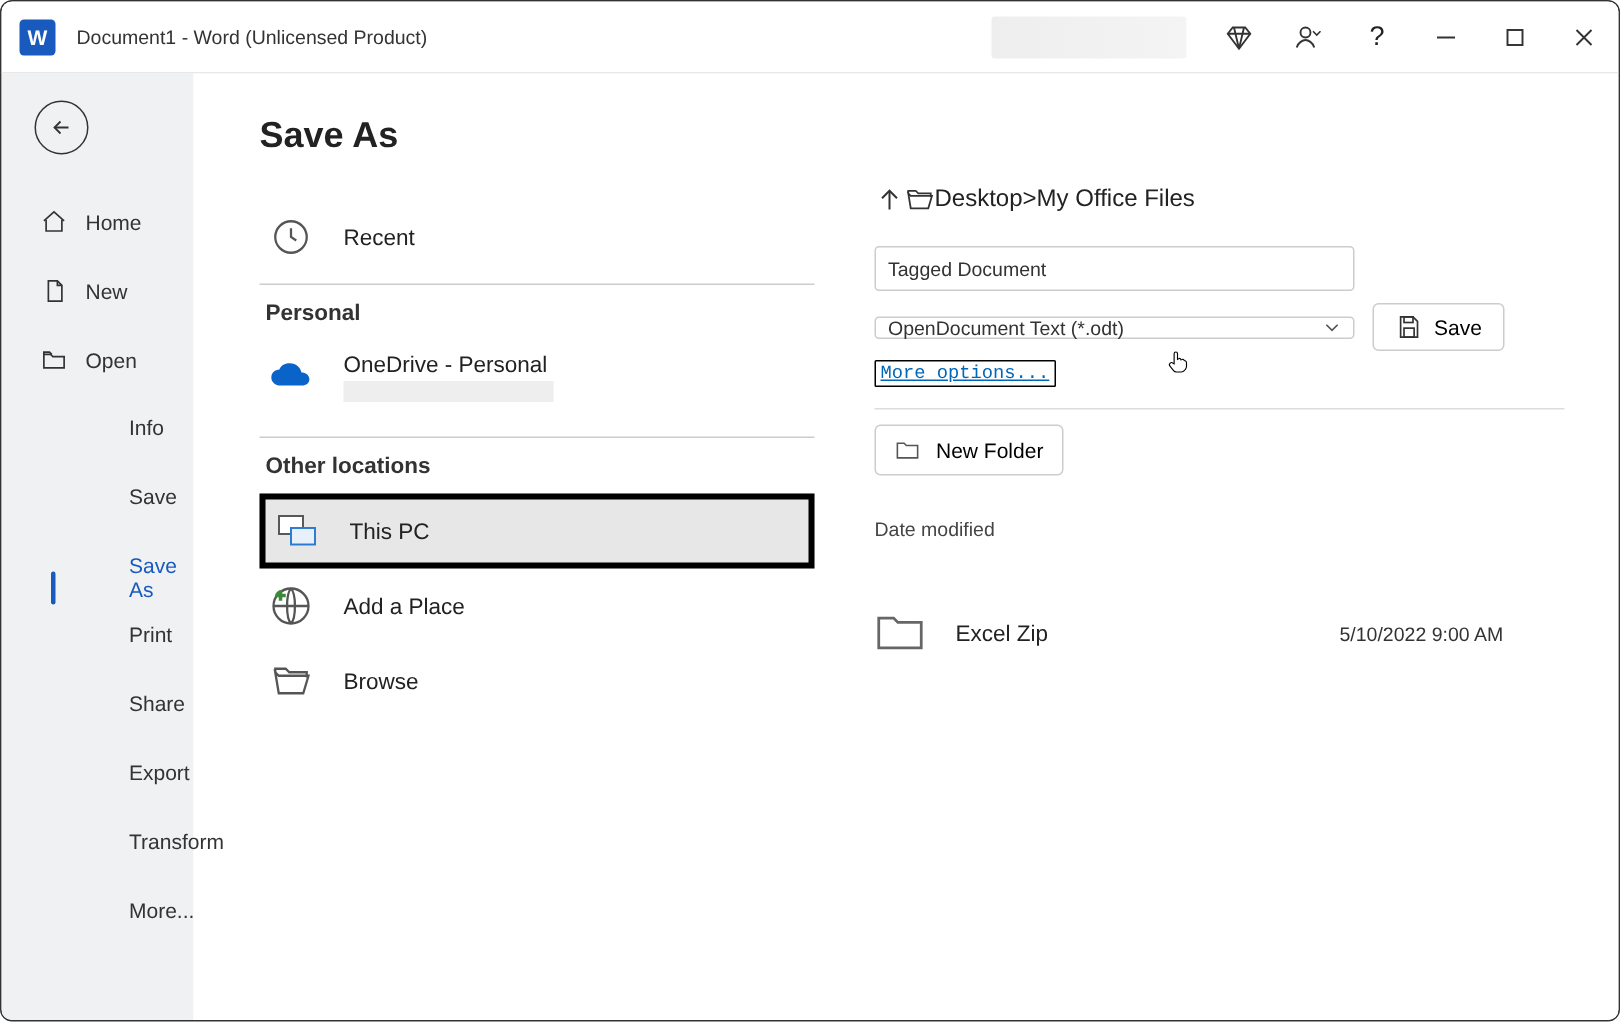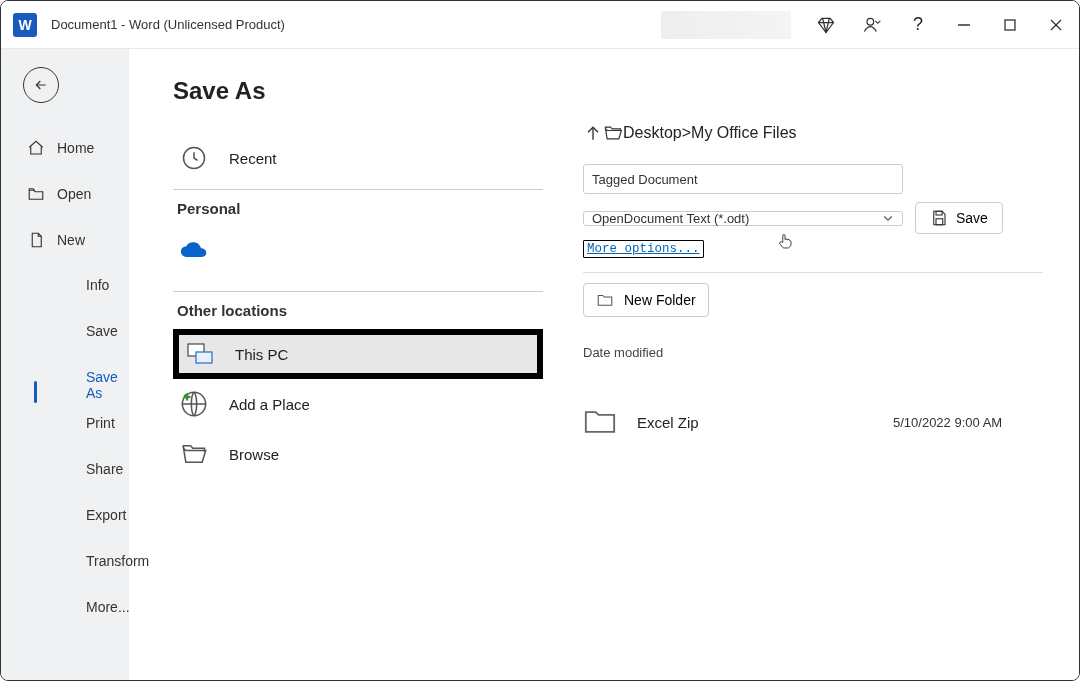--- a/index.html
+++ b/index.html
@@ -30,21 +30,21 @@
   .nav-sub.active::before { content: ""; position: absolute; left: 0; top: 12px; bottom: 12px; width: 3px; background: #185abd; border-radius: 2px; }
 
   
   .content { flex: 1; background: #fff; display: flex; padding: 28px 36px 20px 44px; gap: 0; }
   
   h1.page-title { font-size: 24px; font-weight: 600; color: #222; margin-bottom: 28px; }
 
   
   .col-locations { width: 370px; }
   .loc-item { display: flex; align-items: center; height: 50px; padding-left: 6px; gap: 20px; cursor: pointer; font-size: 15px; color: #222; border-radius: 0; }
-  .loc-item.selected { background: #e7e7e7; border: 6px solid #000000; }
+  .loc-item.selected { background: #e7e7e7; border: 4px solid #000000; }
   .loc-item .loc-icon { width: 30px; height: 30px; display: flex; align-items: center; justify-content: center; }
   .loc-divider { border-top: 1px solid #ccc; margin: 6px 0 10px 0; }
   .loc-section { font-size: 15px; font-weight: 600; color: #333; margin: 6px 0 10px 4px; }
   .loc-sub { font-size: 12px; color: #888; background:#eee; width:140px; height:14px; margin-top:2px; }
   .loc-item.tall { height: 58px; align-items: flex-start; padding-top: 8px; }
 
   
   .col-file { flex: 1; padding-left: 40px; padding-top: 46px; }
   .path-row { display: flex; align-items: center; font-size: 16px; color: #222; margin-bottom: 21px; }
   .path-row svg { width: 20px; height: 20px; }
@@ -117,32 +117,32 @@
     </div>
     <div class="nav-item">
       <svg viewBox="0 0 24 24" fill="none" stroke="#333" stroke-width="1.5">
           <path d="M3 11l9-8 9 8"></path>
           <path d="M5 10v10h14V10"></path>
         </svg>
       <span>Home</span>
     </div>
     <div class="nav-item">
       <svg viewBox="0 0 24 24" fill="none" stroke="#333" stroke-width="1.5">
+          <path d="M7 3h8l4 4v14H7z"></path>
+          <path d="M15 3v4h4"></path>
+        </svg>
+      <span>New</span>
+    </div>
+    <div class="nav-item">
+      <svg viewBox="0 0 24 24" fill="none" stroke="#333" stroke-width="1.5">
           <path d="M3 7h6l2 2h10v10H3z"></path>
           <path d="M3 7V5h5l2 2"></path>
         </svg>
       <span>Open</span>
     </div>
-    <div class="nav-item">
-      <svg viewBox="0 0 24 24" fill="none" stroke="#333" stroke-width="1.5">
-          <path d="M7 3h8l4 4v14H7z"></path>
-          <path d="M15 3v4h4"></path>
-        </svg>
-      <span>New</span>
-    </div>
     <div style="height:14px"></div>
     <div class="nav-sub">
         <span>Info</span>
       </div>
     <div class="nav-sub">
         <span>Save</span>
       </div>
     <div class="nav-sub active">
         <span>Save As</span>
       </div>
@@ -178,20 +178,24 @@
         <span>Recent</span>
       </div>
       <div class="loc-divider"></div>
       <div class="loc-section">Personal</div>
 
       <div class="loc-item tall">
         <div class="loc-icon">
           <svg width="28" height="20" viewBox="0 0 32 20">
               <path d="M8 18c-4 0-7-3-7-6 0-4 3-6 6-6 1-3 4-5 8-5 5 0 8 3 9 7 3 0 6 2 6 5s-2 5-6 5H8z" fill="#0a63c9"></path>
             </svg>
+        </div>
+        <div>
+          <div style="font-size:15px;color:#222;">OneDrive - Personal</div>
+          <div class="loc-sub"></div>
         </div>
       </div>
       <div class="loc-divider"></div>
       <div class="loc-section">Other locations</div>
 
       <div class="loc-item selected">
         <div class="loc-icon">
           <svg width="28" height="28" viewBox="0 0 28 28" fill="none">
               <rect x="2" y="4" width="16" height="12" stroke="#555" stroke-width="1.3" fill="#fff"></rect>
               <rect x="10" y="12" width="16" height="11" stroke="#2a7ad1" stroke-width="1.3" fill="#e8f1fb"></rect>

